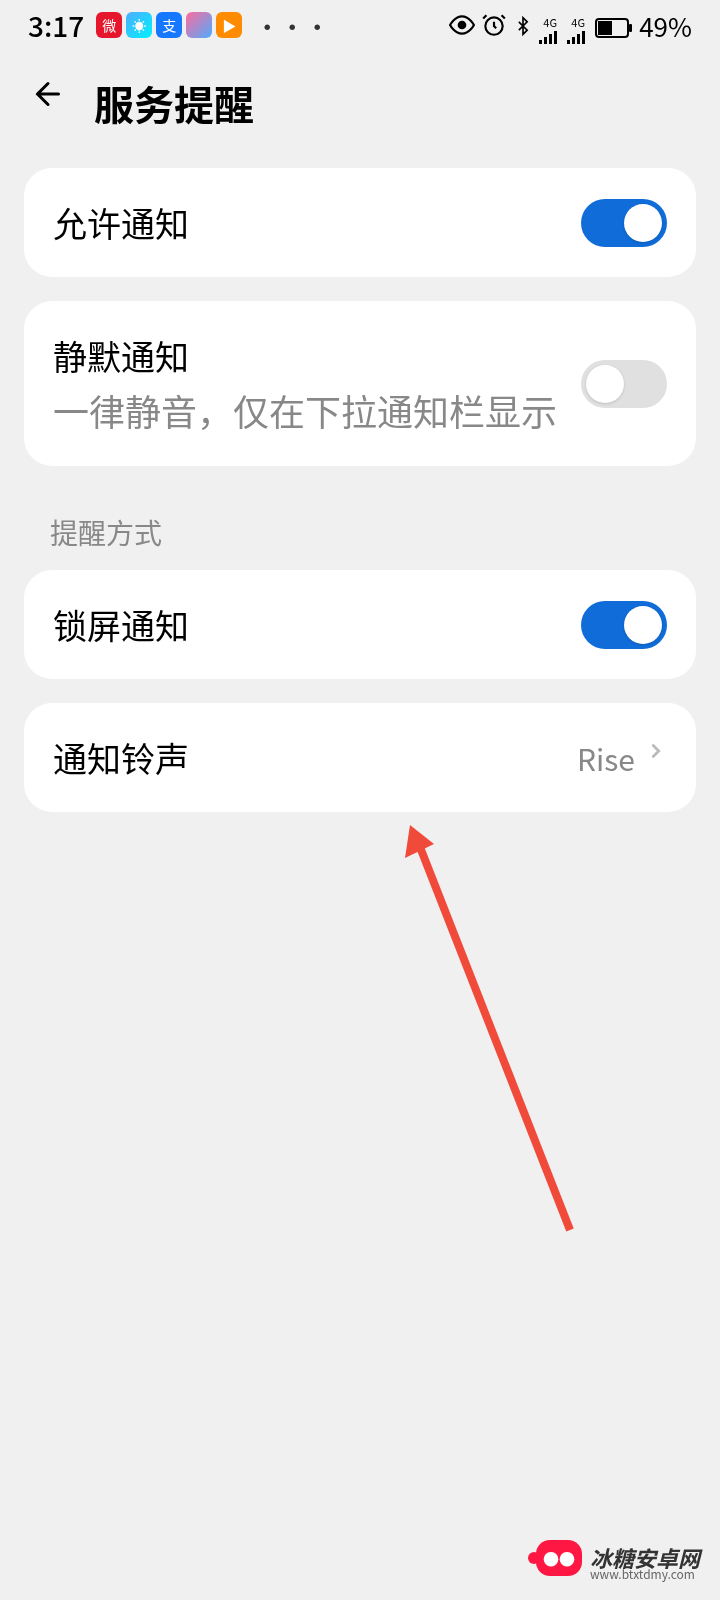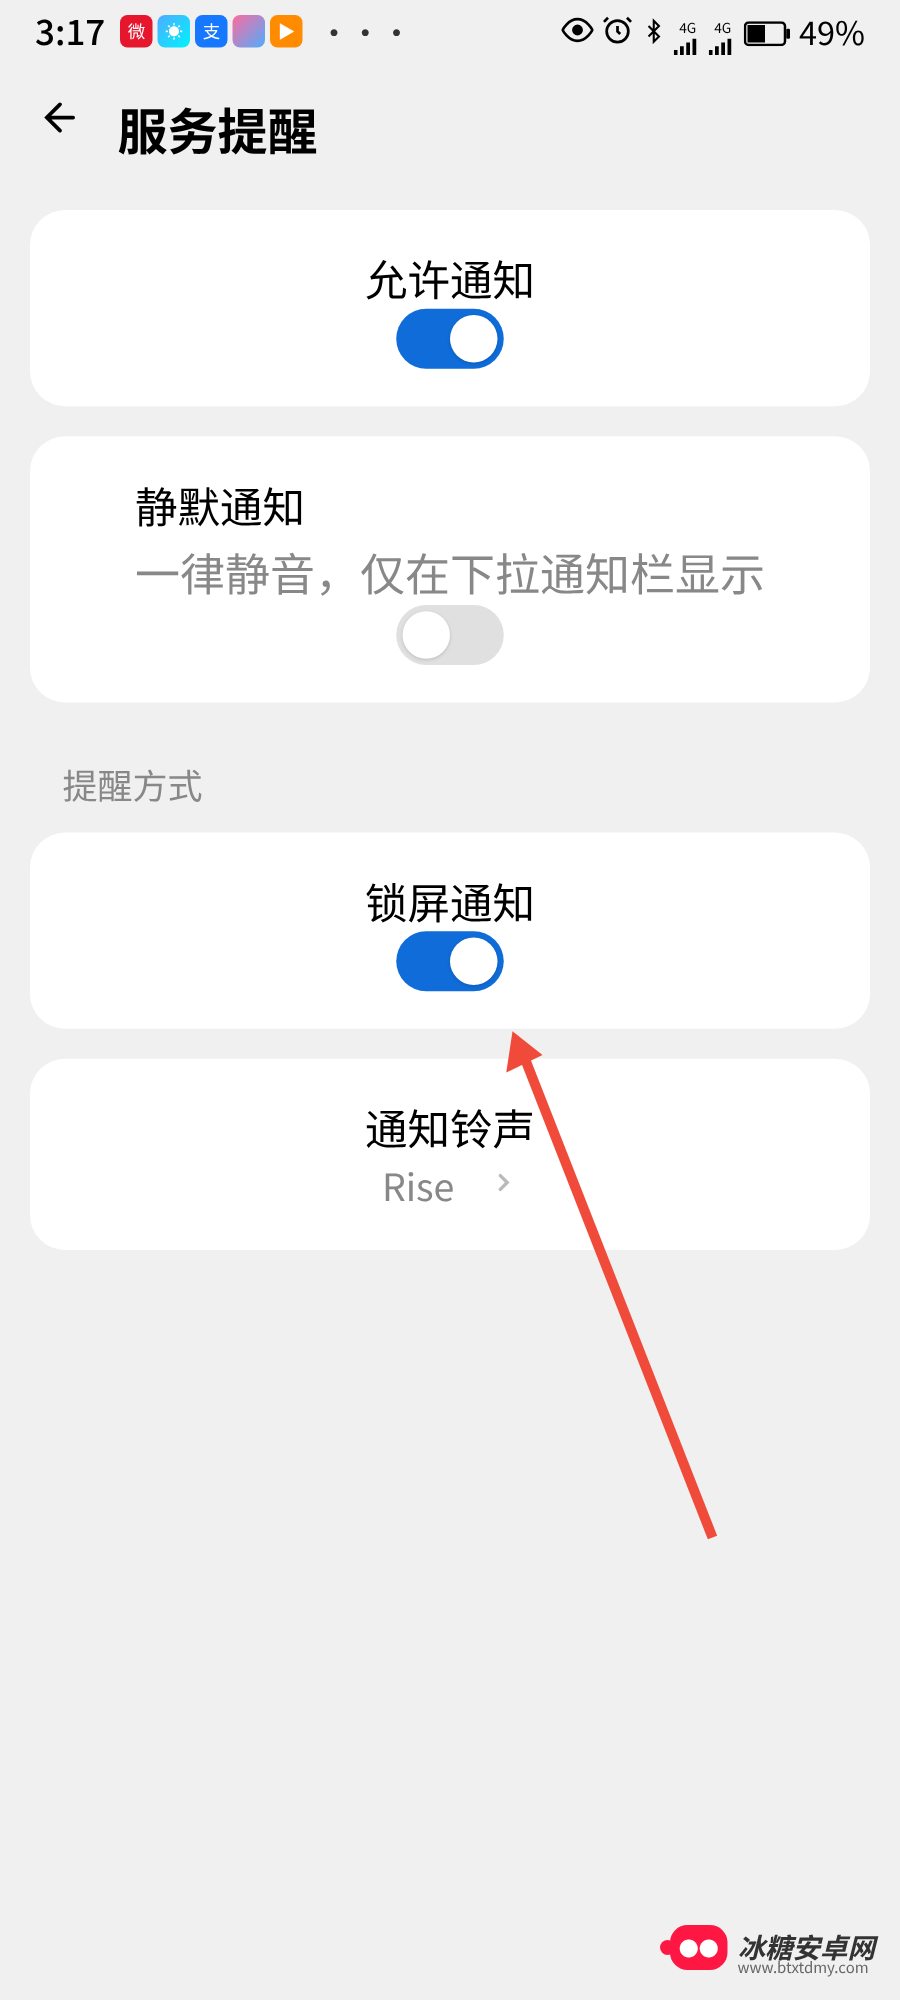--- a/index.html
+++ b/index.html
@@ -83,23 +83,22 @@
     .card {
       background: #fff;
       border-radius: 28px;
       margin: 0 24px 24px 24px;
       overflow: hidden;
     }
     .row {
       display: flex;
       align-items: center;
       justify-content: space-between;
-      padding: 30px 13px;
+      padding: 30px 29px;
       min-height: 100px;
-      flex-direction: column;
     }
     .row-border-top {
       border-top: 1px solid #e8e8e8;
     }
     .row-text {
       display: flex;
       flex-direction: column;
       gap: 4px;
       flex: 1;
     }
@@ -112,22 +111,20 @@
       font-size: 36px;
       color: #888;
     }
     .row-value {
       font-size: 30px;
       color: #888;
       margin-right: 10px;
     }
     .row-right {
       display: flex;
-      align-items: center;
-      gap: 19px;
     }
     .switch {
       width: 86px;
       height: 48px;
       border-radius: 24px;
       position: relative;
       background: #e0e0e0;
     }
     .switch.on {
       background: #0f6cd8;

